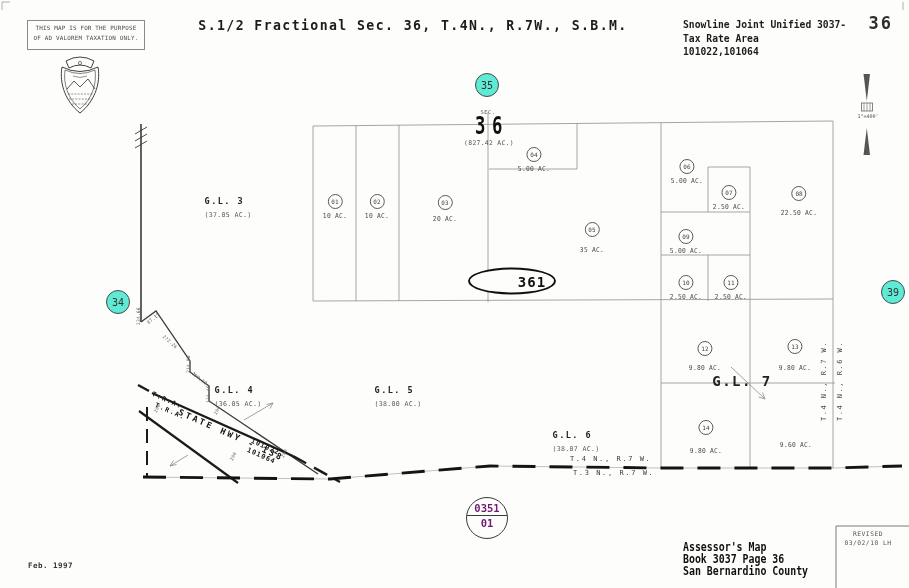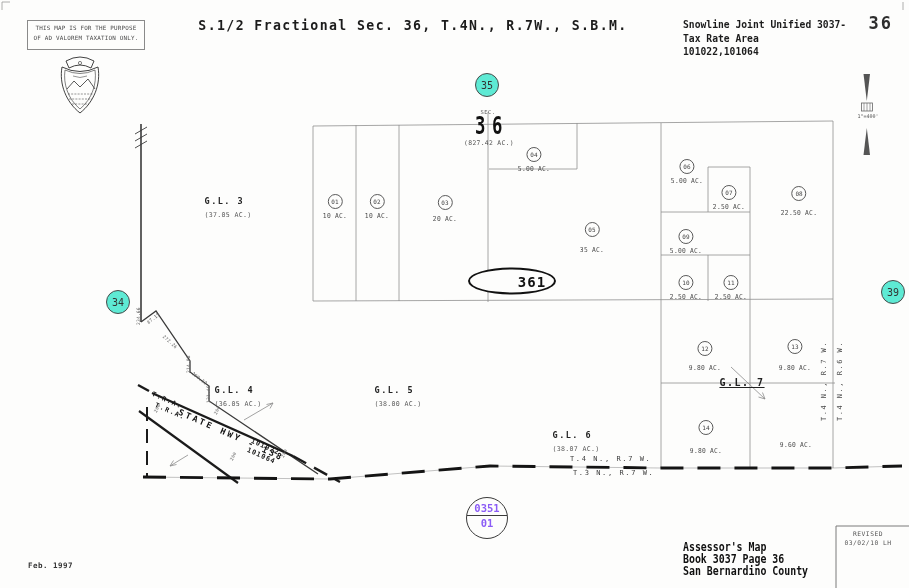--- a/index.html
+++ b/index.html
@@ -32,21 +32,21 @@
 
   
   .refc{display:flex;align-items:center;justify-content:center;width:22px;height:22px;
         border:1.1px solid #4a4a4a;border-radius:50%;font-size:10px;color:#333;
         transform:translate(-50%,-50%);background:#5eead4;}
   .route{display:flex;align-items:center;justify-content:center;width:44px;height:23px;
          border:2.4px solid #111;border-radius:50%;font-size:14px;font-weight:bold;letter-spacing:1px;
          color:#111;transform:translate(-50%,-50%);background:#fdfdfc;}
   .sheet{width:40px;height:40px;border:1.4px solid #3a3a3a;border-radius:50%;
          transform:translate(-50%,-50%);display:flex;flex-direction:column;align-items:center;
-         font-weight:bold;color:#8b5cf6;background:#fdfdfc;}
+         font-weight:bold;color:#701a75;background:#fdfdfc;}
   .sheet .top{font-size:10.5px;width:100%;text-align:center;border-bottom:1.2px solid #3a3a3a;
               padding-top:4px;padding-bottom:1px;}
   .sheet .bot{font-size:10.5px;padding-top:1px;}
 
   .sec-sm{font-size:5.5px;color:#555;letter-spacing:0.5px;}
   .sec-big{font-size:24px;font-weight:bold;letter-spacing:9px;color:#111;
            transform:translateX(-50%) scaleX(0.72);white-space:nowrap;}
   .sec-ac{font-size:6.4px;color:#555;letter-spacing:0.3px;}
 
   .vtext{writing-mode:vertical-rl;transform:rotate(180deg);font-size:7px;letter-spacing:1.5px;
@@ -186,21 +186,21 @@
   </div>
   <div class="gl" style="left:398px;top:378px;">
     <span class="gl-name">G.L. 5</span>
     <span class="gl-ac">(38.00 AC.)</span>
   </div>
   <div class="gl" style="left:576px;top:378px;margin-top:45px;">
     <span class="gl-name">G.L. 6</span>
     <span class="gl-ac">(38.07 AC.)</span>
   </div>
   <div class="gl" style="left:742px;top:371px;">
-    <span class="gl-name" style="font-size:10px;text-decoration:underline;">G.L. 7</span>
+    <span class="gl-name" style="font-size:14px;">G.L. 7</span>
   </div>
 
   <div class="pl" style="left:335px;top:189px;">
     <span class="pnum">01</span>
     <span class="pac">10 AC.</span>
   </div>
   <div class="pl" style="left:377px;top:189px;">
     <span class="pnum">02</span>
     <span class="pac">10 AC.</span>
   </div>

